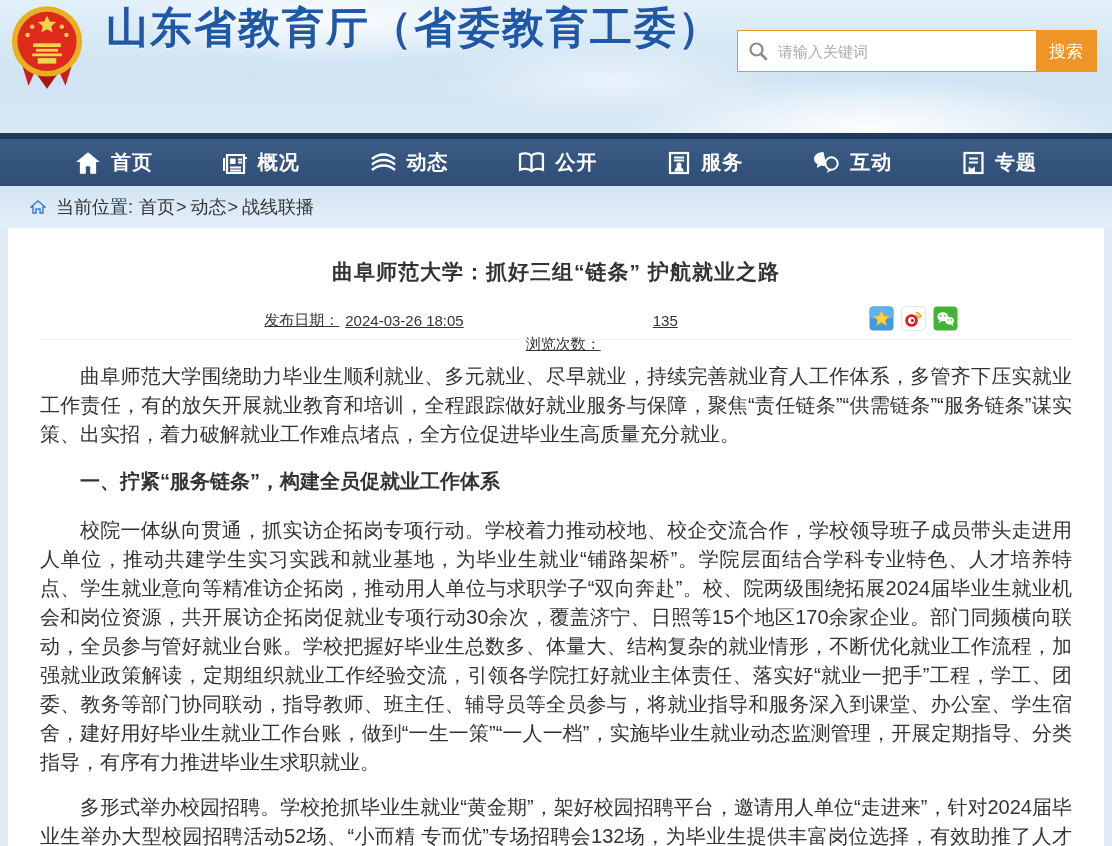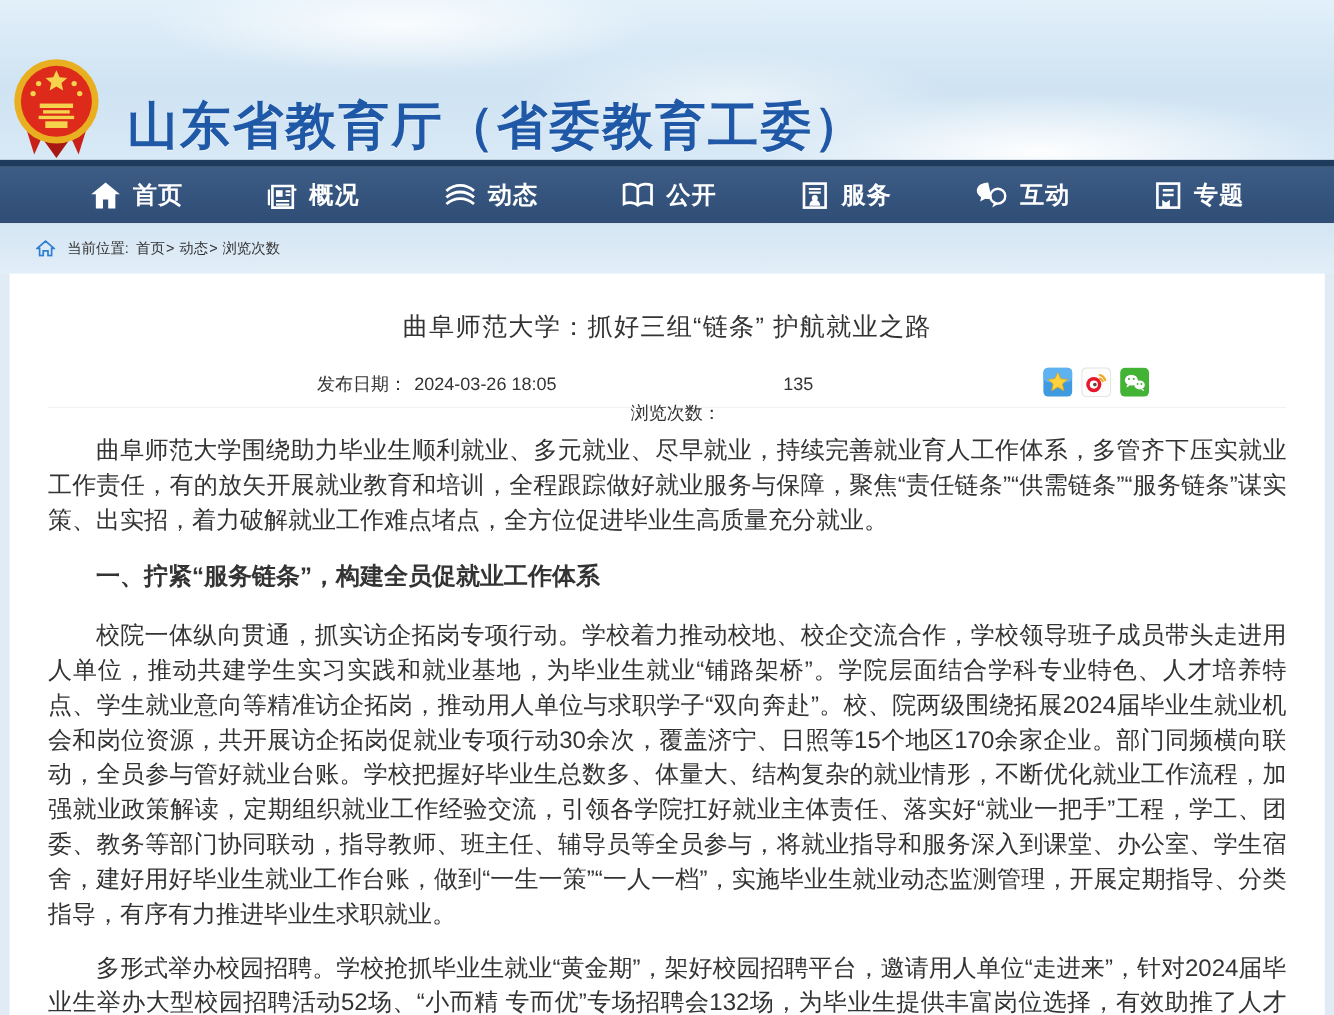--- a/index.html
+++ b/index.html
@@ -7,21 +7,21 @@
   body { font-family:"Liberation Sans","DejaVu Sans",sans-serif; background:#e0ebf5; }
 
   
   .header {
     position:relative; height:133px;
     background-image:
       radial-gradient(ellipse 340px 70px at 78% 95%, rgba(255,255,255,.95), rgba(255,255,255,0) 70%),
       radial-gradient(ellipse 300px 60px at 30% 15%, rgba(255,255,255,.85), rgba(255,255,255,0) 70%),
       radial-gradient(ellipse 260px 55px at 55% 60%, rgba(255,255,255,.55), rgba(255,255,255,0) 70%),
       linear-gradient(180deg,#e2f0fa 0%,#cfe3f2 55%,#d9e9f6 100%);
-    display:flex; align-items:flex-end;
+    display:flex; align-items:flex-start;
   }
   .emblem { width:74px; height:86px; margin:4px 0 0 10px; cursor:pointer; flex:0 0 auto; }
   .site-title {
     font-size:42px; font-weight:bold; color:#1f58a7; letter-spacing:2px;
     margin-left:22px; cursor:pointer; white-space:nowrap;
     text-shadow:0 1px 0 rgba(255,255,255,.6);
   }
   .search-box {
     position:absolute; right:15px; top:30px; width:360px; height:42px;
     display:flex; border:1px solid #ef9426; background:#fff;
@@ -45,38 +45,38 @@
   }
   .nav-item {
     display:flex; align-items:center; gap:10px; color:#fff; text-decoration:none;
     font-size:20px; font-weight:bold; letter-spacing:1px; cursor:pointer;
   }
   .nav-item .nicon { display:flex; align-items:center; }
 
   
   .breadcrumb-bar {
     height:42px; background:linear-gradient(180deg,#d4e5f3,#e2eef8);
-    display:flex; align-items:center; font-size:12px; color:#333; padding-left:30px;
+    display:flex; align-items:center; font-size:18px; color:#333; padding-left:30px;
   }
   .breadcrumb-bar .bc-home { display:flex; align-items:center; margin-right:10px; cursor:pointer; }
   .breadcrumb-bar a { color:#333; text-decoration:none; cursor:pointer; }
   .bc-sep { margin:0 4px 0 1px; }
   .bc-prefix { margin-right:6px; }
 
   
   .content {
     margin:0 8px; background:#fff; min-height:620px; padding:30px 32px 0 32px;
   }
   .article-title {
-    text-align:center; font-size:21px; font-weight:normal; color:#333; letter-spacing:1px;
+    text-align:center; font-size:21px; font-weight:bold; color:#333; letter-spacing:1px;
   }
   .meta-row {
     position:relative; margin-top:24px; height:30px; font-size:15px; color:#333;
     display:flex; justify-content:center; align-items:center;
-    border-bottom:1px solid #f2f2f2; padding-bottom:8px;
+    border-bottom:1px solid #f2f2f2; padding-bottom:8px;text-decoration:underline;
   }
   .meta-left { display:flex; align-items:center; transform:translateX(-85px); }
   .meta-date { margin-left:6px; }
   .meta-views-label { margin-left:62px;margin-top:48px; }
   .meta-views-count { margin-left:52px; }
   .share { position:absolute; right:114px; top:-4px; display:flex; gap:7px; }
   .share span { display:flex; cursor:pointer; }
 
   .article-body { margin-top:22px; color:#333; }
   .article-body p, .article-body h3 {
@@ -104,20 +104,30 @@
         <circle cx="56" cy="24" r="2.4" fill="#f6d34d"></circle>
         <circle cx="19" cy="33" r="2.4" fill="#f6d34d"></circle>
         <circle cx="61" cy="33" r="2.4" fill="#f6d34d"></circle>
         <rect x="25" y="42" width="30" height="4" fill="#f6d34d"></rect>
         <rect x="28" y="48" width="24" height="3" fill="#f6d34d"></rect>
         <rect x="24" y="53" width="32" height="3" fill="#f6d34d"></rect>
         <rect x="30" y="58" width="20" height="6" fill="#f6d34d"></rect>
       </svg>
     </div>
     <h1 class="site-title">山东省教育厅（省委教育工委）</h1>
+    <div class="search-box">
+      <span class="search-icon">
+        <svg width="20" height="20" viewBox="0 0 20 20">
+            <circle cx="8.5" cy="8.5" r="6" fill="none" stroke="#8a8a8a" stroke-width="2.2"></circle>
+            <line x1="13" y1="13" x2="18" y2="18" stroke="#8a8a8a" stroke-width="2.6" stroke-linecap="round"></line>
+          </svg>
+      </span>
+      <input type="text" placeholder="请输入关键词" style="">
+      <button class="search-btn">搜索</button>
+    </div>
   </div>
 
   <nav class="main-nav">
     <a class="nav-item">
       <span class="nicon">
         <svg width="26" height="24" viewBox="0 0 24 22">
             <path d="M12 1 L23 10 h-3.5 v11 h-5.5 v-7 h-4 v7 H4.5 V10 H1 Z" fill="#fff"></path>
           </svg>
       </span>
       <span>首页</span>
@@ -189,21 +199,21 @@
     <span class="bc-home">
       <svg width="16" height="14" viewBox="0 0 16 14">
           <path d="M8 1 L15 7 h-2 v6 H10 V9 H6 v4 H3 V7 H1 Z" fill="none" stroke="#2d7dd2" stroke-width="1.4"></path>
         </svg>
     </span>
     <span class="bc-prefix">当前位置:</span>
     <a>首页</a>
     <span class="bc-sep">&gt;</span>
     <a>动态</a>
     <span class="bc-sep">&gt;</span>
-    <span>浏览次数</span>
+    <span>战线联播</span>
   </div>
 
   <main class="content">
     <h2 class="article-title">曲阜师范大学：抓好三组“链条” 护航就业之路</h2>
 
     <div class="meta-row">
       <div class="meta-left">
         <span>发布日期：</span>
         <span class="meta-date">2024-03-26 18:05</span>
         <span class="meta-views-label">浏览次数：</span>

